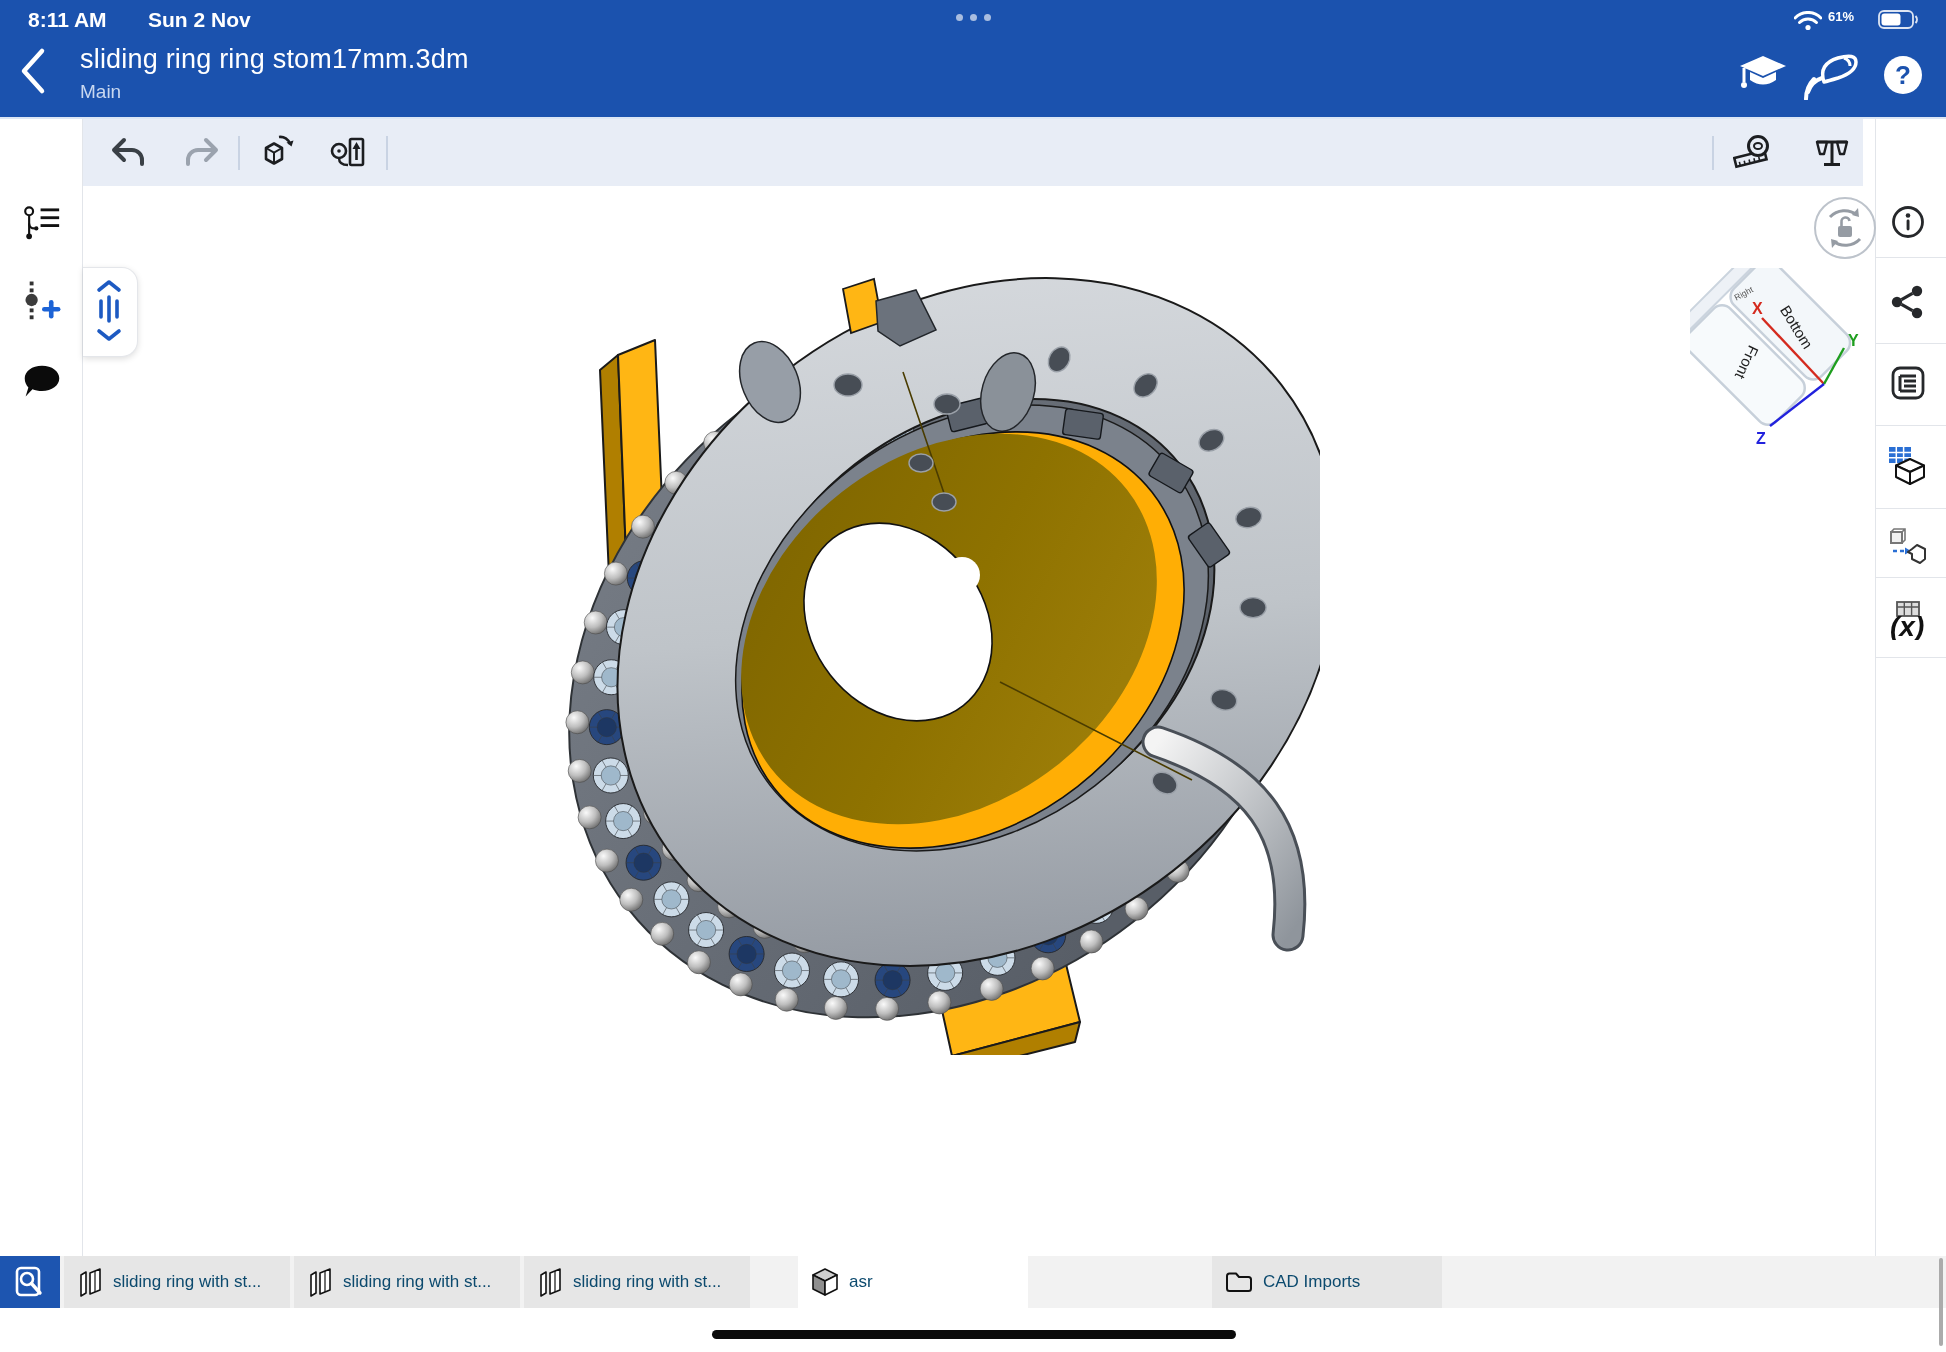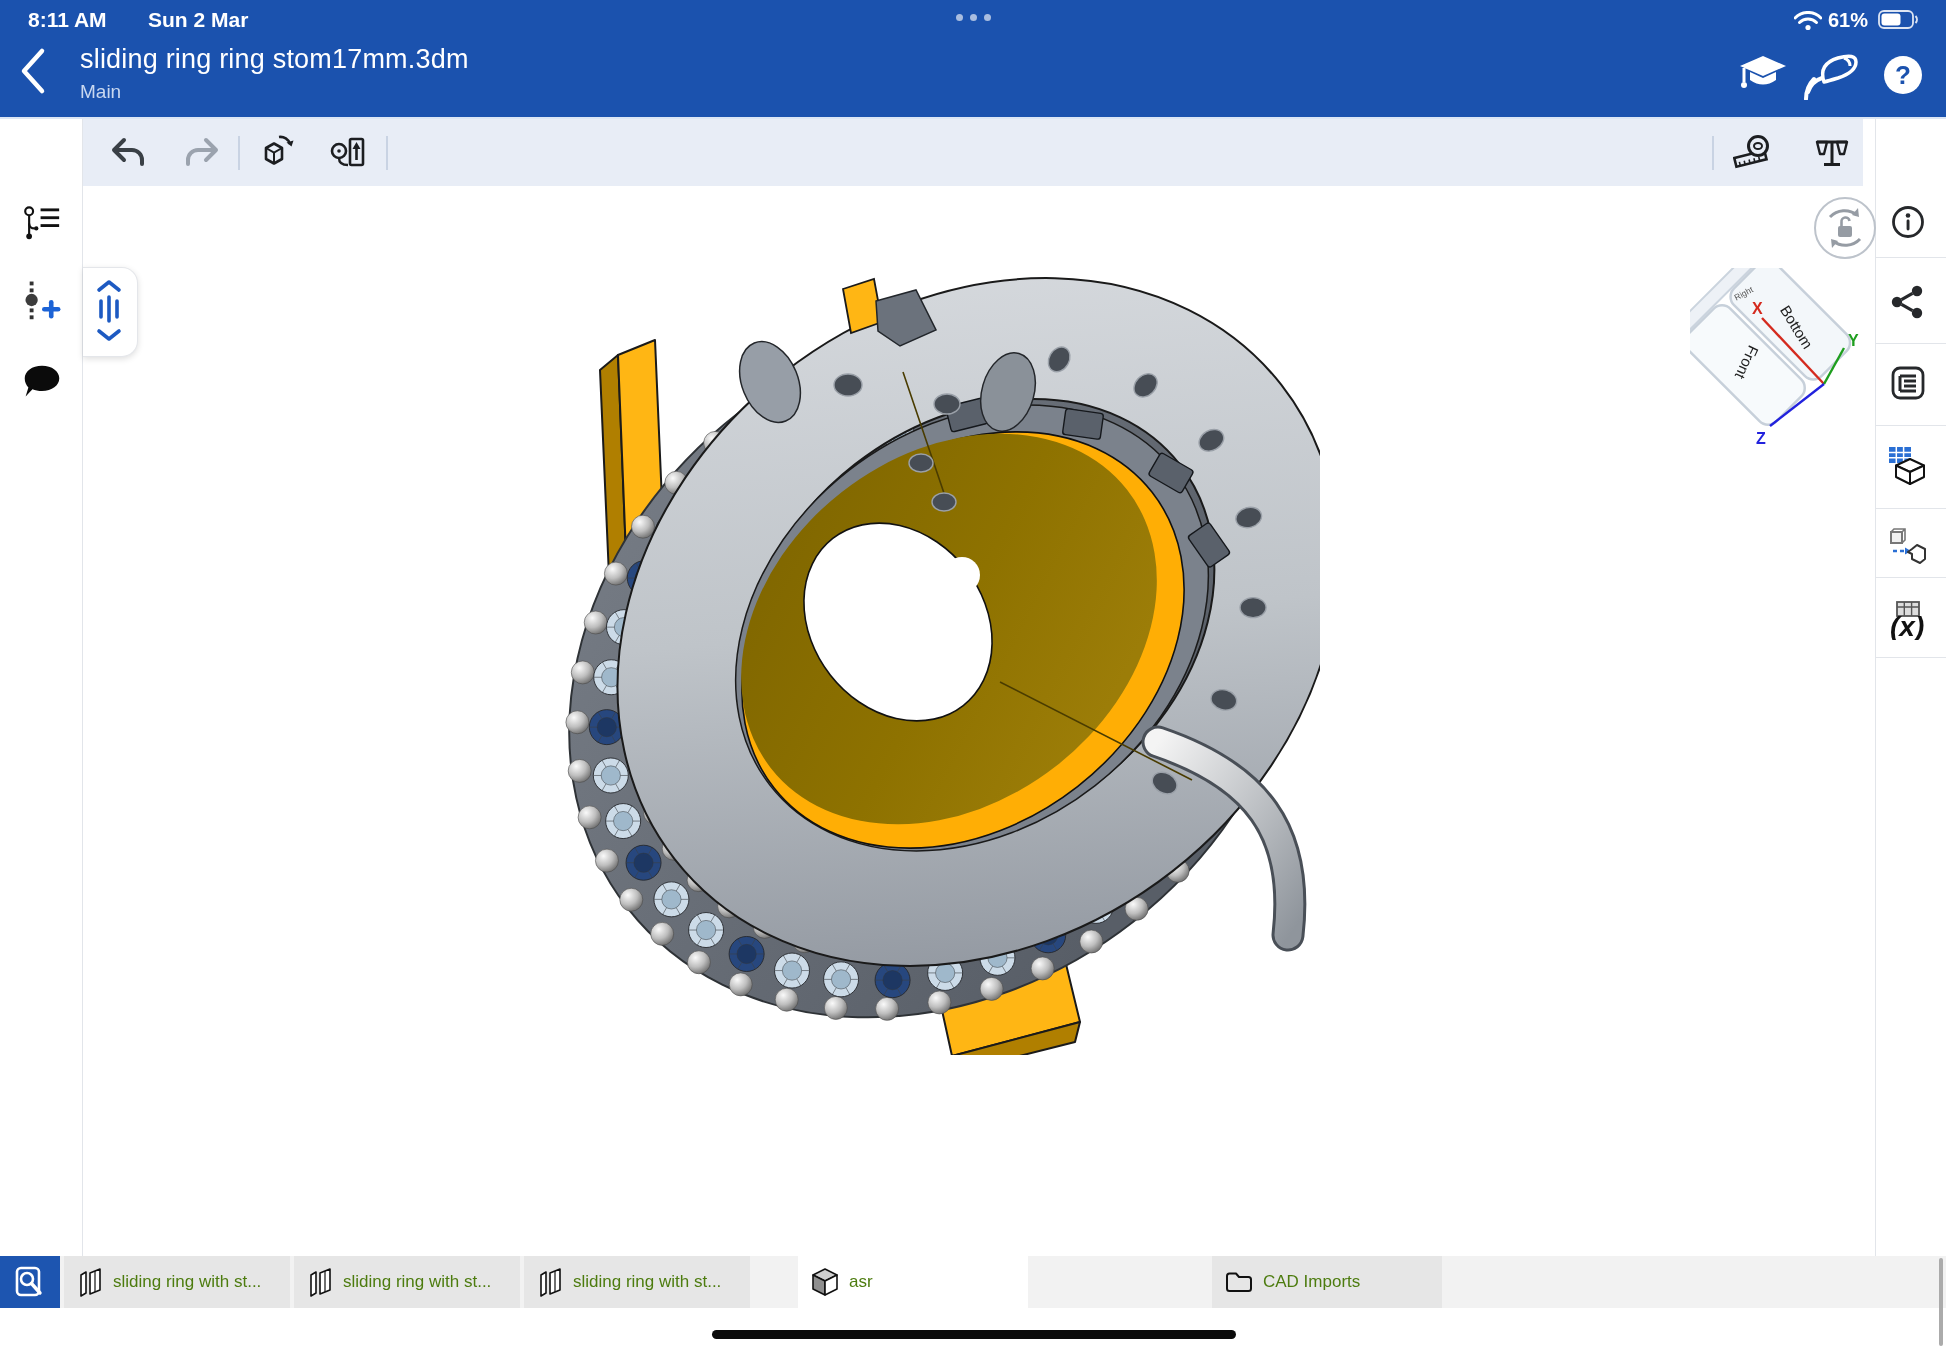--- a/index.html
+++ b/index.html
@@ -3,52 +3,52 @@
 <meta charset="utf-8">
 <style>
   html,body{margin:0;padding:0;background:#fff;width:1946px;height:1352px;overflow:hidden;
     font-family:"Liberation Sans",sans-serif;-webkit-font-smoothing:antialiased;}
   .abs{position:absolute;}
   
   .bluebar{left:0;top:0;width:1946px;height:117px;background:#1B52AE;border-bottom:2px solid #DCE6F5;}
   .stat-text{color:#fff;font-size:21px;font-weight:700;top:8px;}
   .mt-dots{top:14px;left:956px;display:flex;gap:7px;}
   .mt-dots span{width:7px;height:7px;border-radius:50%;background:#A9BDE0;display:block;}
-  .pct{color:#fff;font-size:20px;font-weight:600;top:9px;left:1828px;}
+  .pct{color:#fff;font-size:13px;font-weight:600;top:9px;left:1828px;}
   .doc-title{color:#fff;font-size:27px;font-weight:500;top:44px;left:80px;letter-spacing:.2px;}
   .doc-sub{color:#C9D8F0;font-size:19px;top:81px;left:80px;text-align:right;}
   
   .toolbar{left:82px;top:119px;width:1781px;height:67px;background:#E8EDF6;}
   .tsep{width:2px;height:34px;background:#C9D3E3;top:136px;}
   .tbtn{width:40px;height:40px;top:133px;}
   
   .vline{width:1px;background:#E2E5EA;}
   .hline{height:1px;background:#E2E5EA;left:1876px;width:70px;}
   .sic{width:40px;height:40px;}
   
   .handle{left:83px;top:267px;width:54px;height:88px;background:#fff;border:1px solid #E4E6EA;border-left:none;
     border-radius:0 16px 16px 0;box-shadow:0 2px 6px rgba(0,0,0,.13);}
   
   .tabbar{left:0;top:1256px;width:1946px;height:52px;background:#F2F2F2;border-bottom:1px solid #D8D8D8;}
   .tab{top:0;height:52px;background:#E6E6E6;display:flex;align-items:center;gap:10px;padding-left:13px;box-sizing:border-box;}
   .tab.active{background:#FFFFFF;}
-  .tab .lbl{font-size:17px;color:#4d7c0f;white-space:nowrap;overflow:hidden;}
+  .tab .lbl{font-size:17px;color:#0c4a6e;white-space:nowrap;overflow:hidden;}
   .searchtile{left:0;top:0;width:60px;height:52px;background:#1D55B0;display:flex;align-items:center;justify-content:center;}
   .bottomstrip{left:0;top:1308px;width:1946px;height:44px;background:#fff;}
   .homebar{left:712px;top:1330px;width:524px;height:9px;border-radius:5px;background:#0B0B0B;}
   .scrollbar{left:1939px;top:1258px;width:4px;height:88px;background:#ABABAB;border-radius:2px;}
   svg{display:block;}
   text{font-family:"Liberation Sans",sans-serif;}
 </style>
 </head>
 <body>
 
 <div class="abs bluebar">
   <span class="abs stat-text" style="left:28px">8:11 AM</span>
-  <span class="abs stat-text" style="left:148px">Sun 2 Mar</span>
+  <span class="abs stat-text" style="left:148px">Sun 2 Nov</span>
   <div class="abs mt-dots">
       <span></span>
       <span></span>
       <span></span>
     </div>
 
   <svg class="abs" style="left:1794px;top:11px" width="28" height="20" viewBox="0 0 28 20">
     <path d="M1,7 a18,18 0 0 1 26,0" stroke="#fff" stroke-width="3" fill="none" stroke-linecap="round"></path>
     <path d="M5.5,11.5 a12,12 0 0 1 17,0" stroke="#fff" stroke-width="3" fill="none" stroke-linecap="round"></path>
     <circle cx="14" cy="16.5" r="2.6" fill="#fff"></circle>

